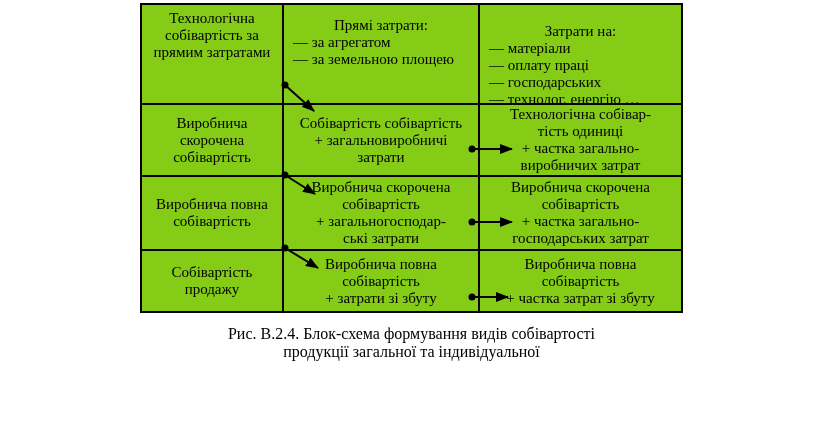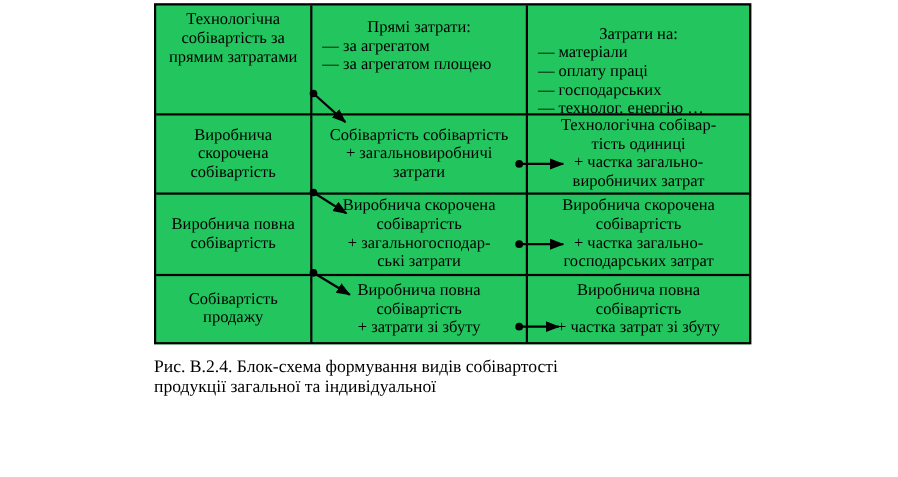--- a/index.html
+++ b/index.html
@@ -14,21 +14,21 @@
     overflow: hidden;
   }
   .cost-table {
     position: absolute;
     left: 140px;
     top: 3px;
     display: grid;
     grid-template-columns: 142px 196px 201px;
     grid-template-rows: 100px 72px 74px 60px;
     border: 2px solid #000000;
-    background: #22c55e;
+    background: #84cc16;
   }
   .cell {
     border-right: 2px solid #000000;
     border-bottom: 2px solid #000000;
     font-size: 15px;
     line-height: 17px;
     overflow: hidden;
   }
   .cell.last-col { border-right: none; }
   .cell.last-row { border-bottom: none; }
@@ -42,20 +42,21 @@
   .cell.top1 { text-align: center; padding-top: 5px; }
   .listcell { padding-top: 12px; }
   .listcell.tight { padding-top: 18px; }
   .cell-title { text-align: center; }
   .dash-item { text-align: left; padding-left: 9px; white-space: nowrap; }
   .caption {
     position: absolute;
     left: 140px;
     top: 325px;
     width: 543px;
+    text-align: center;
     font-size: 16px;
     line-height: 18px;
     white-space: pre-line;
   }
   .overlay {
     position: absolute;
     left: 0;
     top: 0;
     width: 816px;
     height: 434px;
@@ -71,21 +72,21 @@
 
   <div class="cost-table">
 
     <div class="cell top1 multiline">Технологічна
 собівартість за
 прямим затратами</div>
 
     <div class="cell listcell">
       <div class="cell-title">Прямі затрати:</div>
       <div class="dash-item">— за агрегатом</div>
-      <div class="dash-item">— за агрегатом площею</div>
+      <div class="dash-item">— за земельною площею</div>
     </div>
 
     <div class="cell listcell tight last-col">
       <div class="cell-title">Затрати на:</div>
       <div class="dash-item">— матеріали</div>
       <div class="dash-item">— оплату праці</div>
       <div class="dash-item">— господарських</div>
       <div class="dash-item">— технолог. енергію …</div>
     </div>
 

